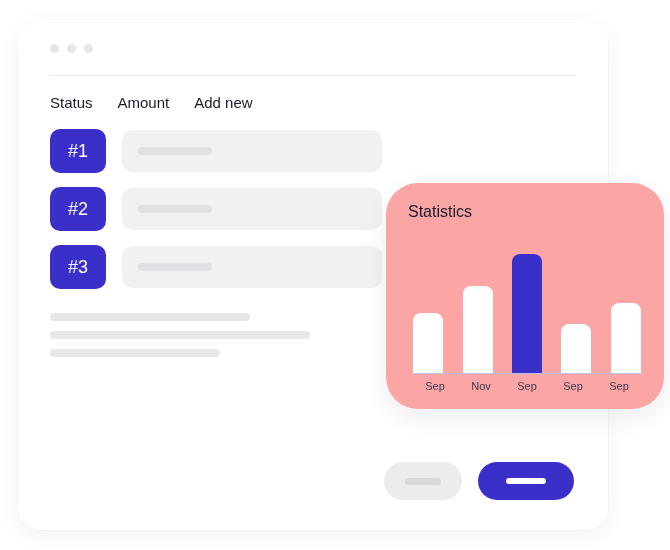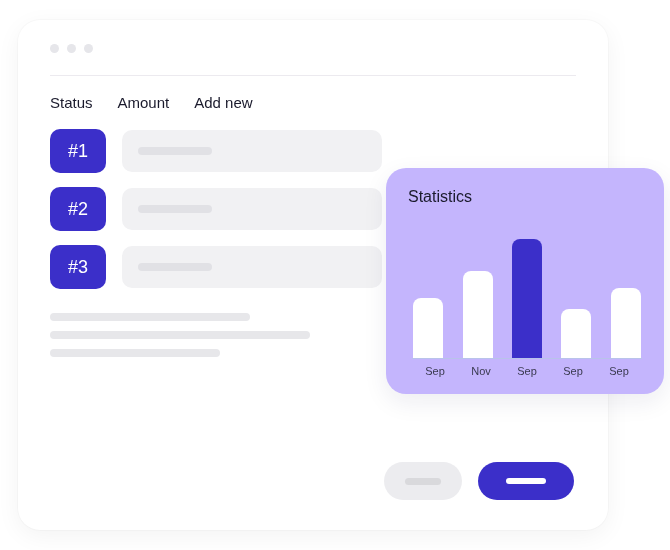--- a/index.html
+++ b/index.html
@@ -121,25 +121,25 @@
     content: "";
     width: 40px;
     height: 6px;
     background: #fff;
     border-radius: 4px;
   }
   
   .stats-card {
     position: absolute;
     right: 6px;
-    top: 168px;
+    top: 183px;
     width: 278px;
     height: 226px;
-    background: #c4b5fd;
-    border-radius: 20px;
+    background: #fca5a5;
+    border-radius: 32px;
     padding: 20px 18px 14px 22px;
     box-shadow: 0 8px 24px rgba(30,30,80,0.08);
   }
   .stats-title {
     font-size: 16px;
     color: #1a1a2c;
     margin-bottom: 14px;
   }
   .chart {
     position: relative;

